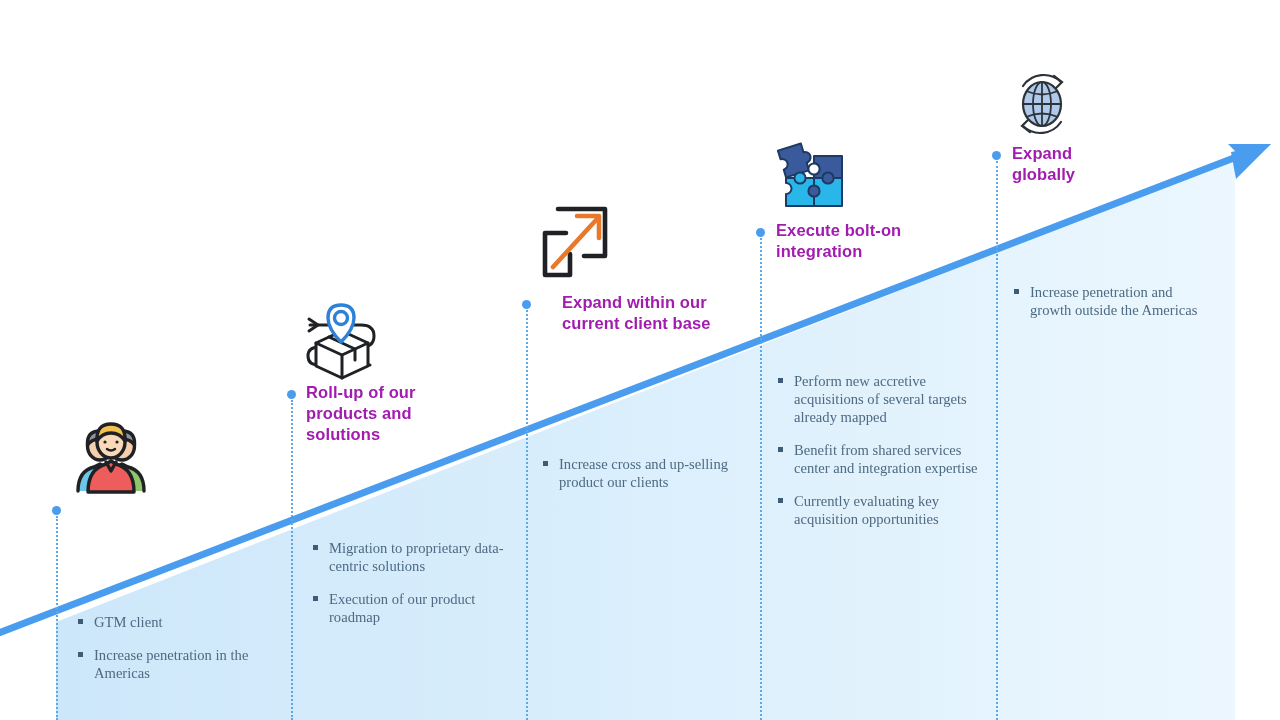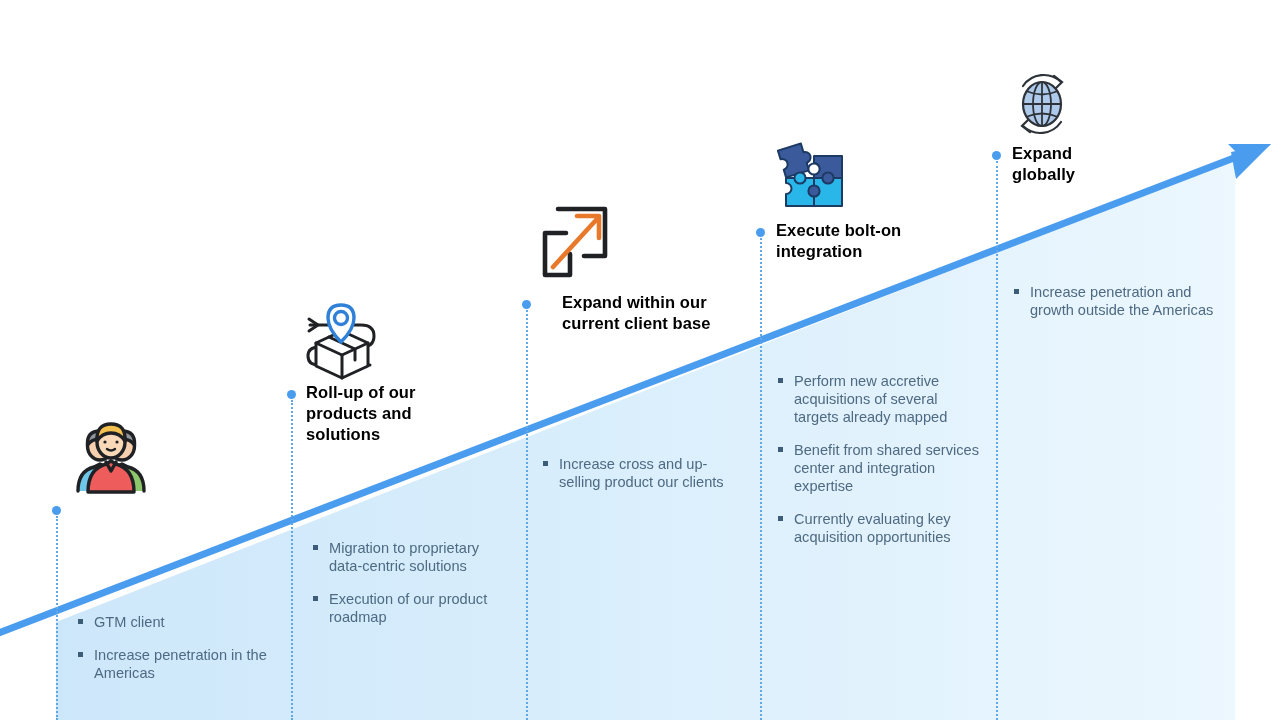--- a/index.html
+++ b/index.html
@@ -18,29 +18,30 @@
     position:absolute;width:0;border-left:2px dotted #5fa8e8;
   }
   .divider-dot{
     position:absolute;width:9px;height:9px;border-radius:50%;
     background:#4a9cee;
   }
   .col-icon{position:absolute;}
   .col-head{
     position:absolute;
     font-size:16.5px;font-weight:bold;line-height:21px;
-    color:#000000;letter-spacing:.1px;
+    color:#a21caf;letter-spacing:.1px;
   }
   .col-bullets{position:absolute;}
   .bullet{
     position:relative;
     font-size:14.6px;line-height:18px;
     color:#4e6a82;
     padding-left:16px;
     margin-bottom:15px;
+    font-family:Liberation Serif, serif;
   }
   .bullet:last-child{margin-bottom:0;}
   .bullet .sq{
     position:absolute;left:0;top:6px;
     width:5px;height:5px;background:#3d5c78;
   }
   .icon-svg{display:block;}
 </style>
 </head>
 <body>

